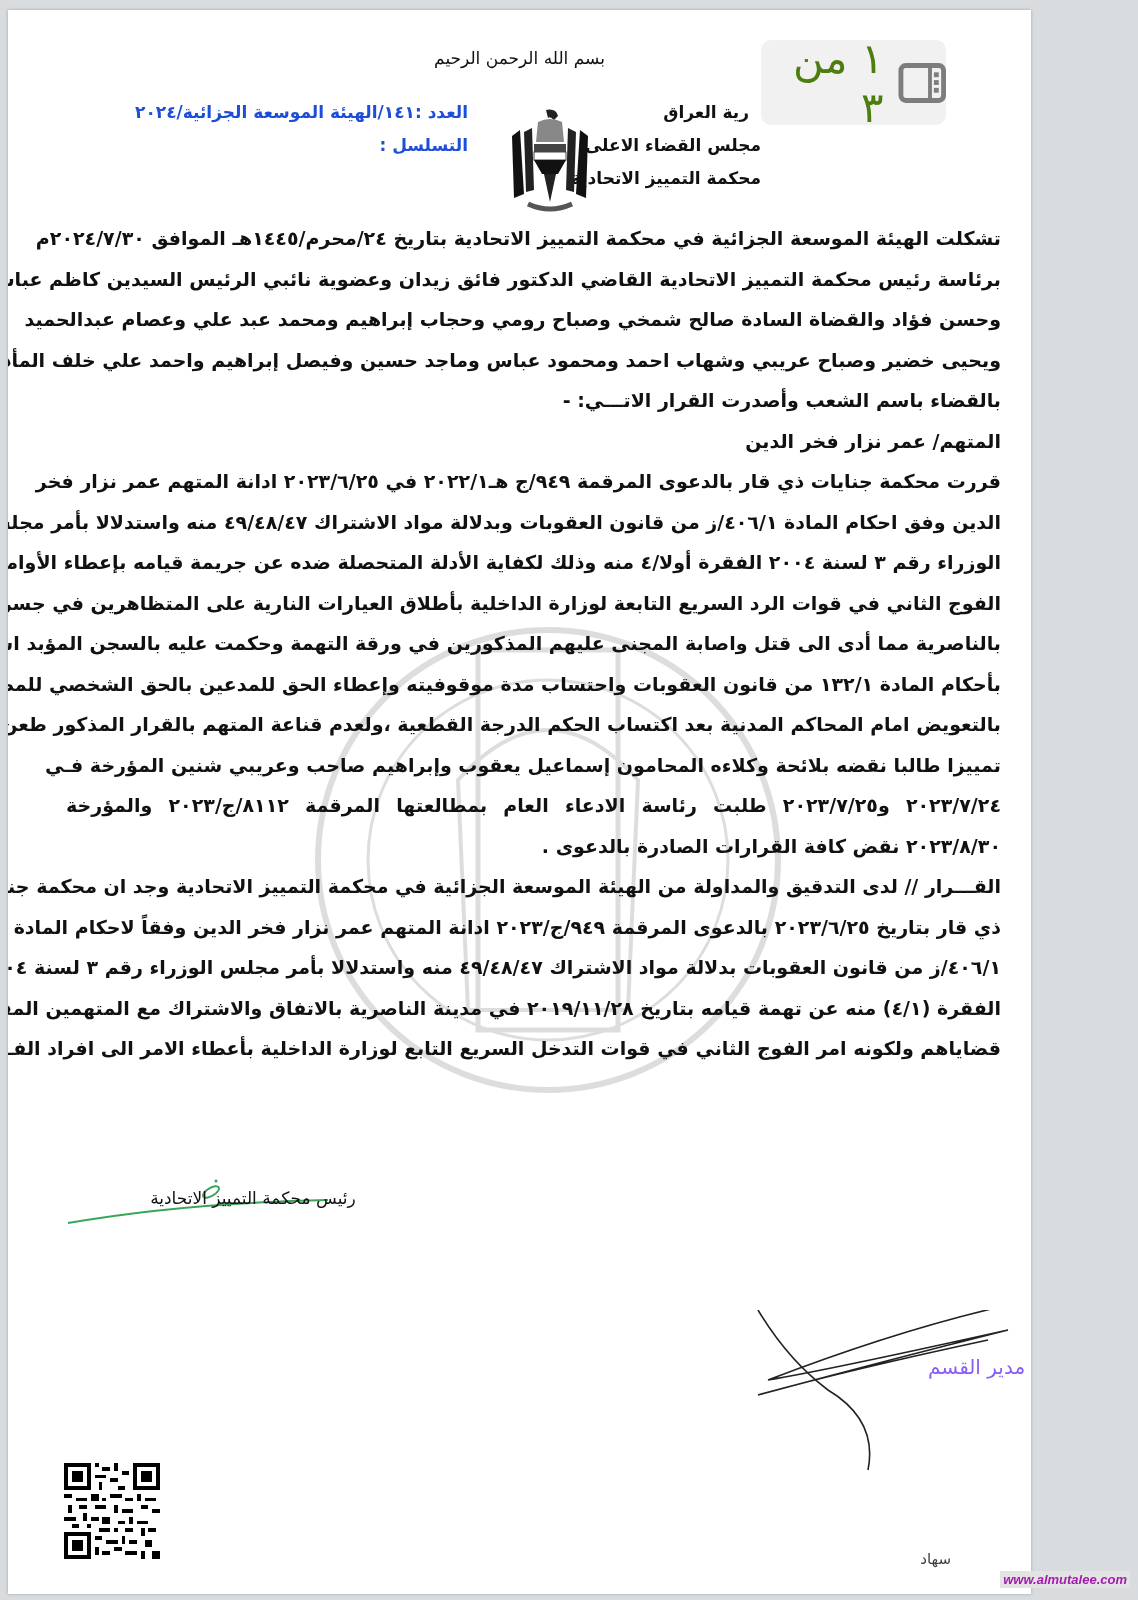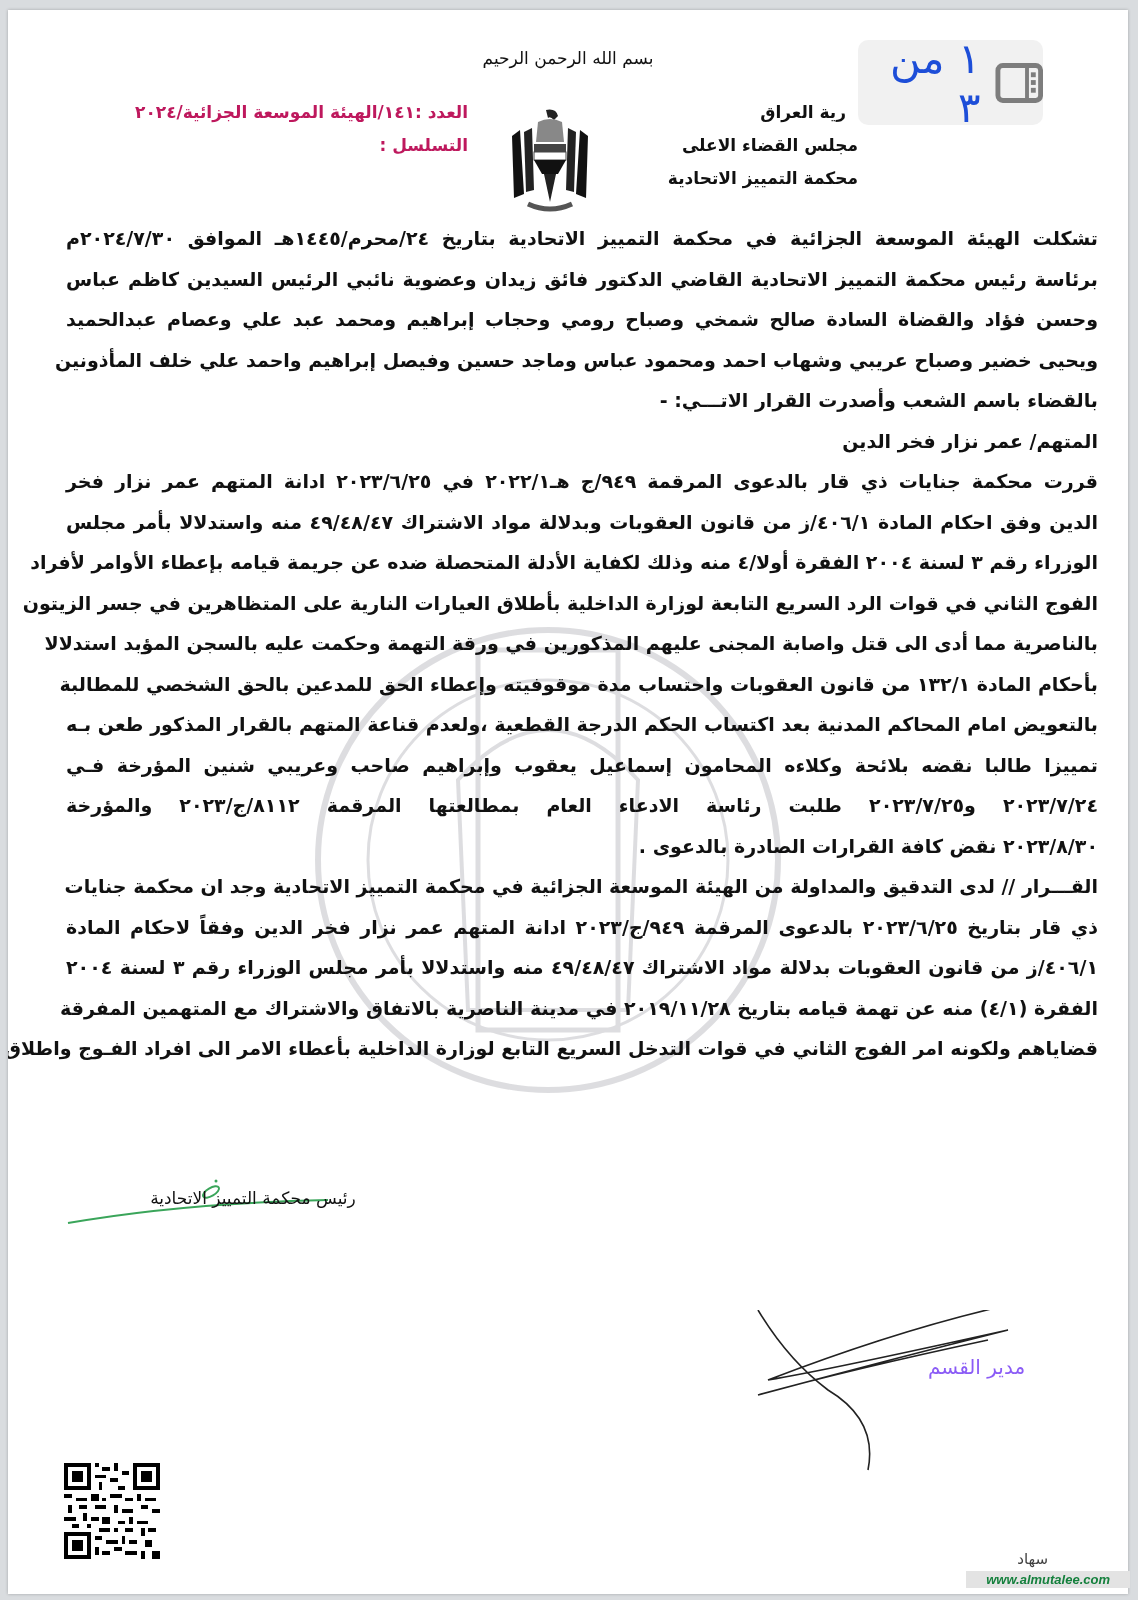--- a/index.html
+++ b/index.html
@@ -3,53 +3,53 @@
 <meta charset="utf-8">
 <style>
   html, body { margin: 0; padding: 0; }
   body {
     width: 1138px; height: 1600px; overflow: hidden;
     background: #d9dcdf;
     font-family: "DejaVu Sans", "Liberation Sans", sans-serif;
     position: relative;
   }
   .page {
-    position: absolute; left: 8px; top: 10px; width: 1120px; height: 1584px;
+    position: absolute; left: 8px; top: 10px; width: 1023px; height: 1584px;
     background: #ffffff;
     box-shadow: 0 0 3px rgba(0,0,0,0.25);
     overflow: hidden;
   }
   .basmala {
     position: absolute; top: 38px; left: 0; right: 0; text-align: center;
     font-family: "DejaVu Serif", serif; font-size: 17px; color: #111;
   }
   .hdr-right {
     position: absolute; right: 270px; top: 86px; width: 280px;
     text-align: right; direction: rtl;
     font-family: "DejaVu Sans", sans-serif; font-weight: bold;
     font-size: 17px; line-height: 33px; color: #111;
   }
   .hdr-right div { white-space: nowrap; }
   .hdr-right .r1 { padding-right: 12px; }
   .hdr-left {
     position: absolute; left: 80px; top: 86px; width: 380px;
     direction: rtl;
-    font-weight: bold; font-size: 17px; line-height: 33px; color: #be185d;
+    font-weight: bold; font-size: 17px; line-height: 33px; color: #1d4ed8;
   }
   .emblem {
     position: absolute; left: 490px; top: 96px; width: 104px; height: 112px;
   }
   .page-badge {
     position: absolute; right: 85px; top: 30px; width: 185px; height: 85px;
     background: rgba(240,240,240,0.92); border-radius: 10px;
     display: flex; align-items: center; justify-content: center; gap: 14px;
     direction: ltr;
   }
   .page-badge .lbl {
-    font-size: 42px; color: #1d4ed8; direction: rtl; font-family: "DejaVu Sans", sans-serif;
+    font-size: 42px; color: #4d7c0f; direction: rtl; font-family: "DejaVu Sans", sans-serif;
   }
   .page-badge .ico { width: 50px; height: 42px; }
   .body-text {
     position: absolute; left: 58px; right: 30px; top: 208px;
     direction: rtl; text-align: justify; text-align-last: right;
     font-weight: bold; font-size: 19px; line-height: 40.5px; color: #111;
   }
   .body-text .line { display: block; text-align: justify; text-align-last: justify; white-space: nowrap; }
   .body-text .line.last { text-align-last: right; }
   .watermark {
@@ -65,21 +65,21 @@
     position: absolute; left: 920px; top: 1345px; direction: rtl;
     font-size: 20px; color: #8b5cf6;
   }
   .qr { position: absolute; left: 56px; top: 1453px; width: 96px; height: 96px; }
   .typist {
     position: absolute; right: 80px; top: 1540px; direction: rtl; font-size: 15px; color: #404040;
   }
   .site {
     position: absolute; right: 8px; top: 1571px; background: #e3e3e3;
     font-family: "Liberation Sans", sans-serif; font-style: italic; font-weight: bold;
-    font-size: 13px; color: #15803d; padding: 1px 20px;
+    font-size: 13px; color: #a21caf; padding: 1px 3px;
   }
 </style>
 </head>
 <body>
 
 <div class="page">
 
   <svg class="watermark" viewBox="0 0 480 620">
     <circle cx="240" cy="330" r="230" fill="none" stroke="#334" stroke-width="6"></circle>
     <circle cx="240" cy="330" r="180" fill="none" stroke="#334" stroke-width="3"></circle>

